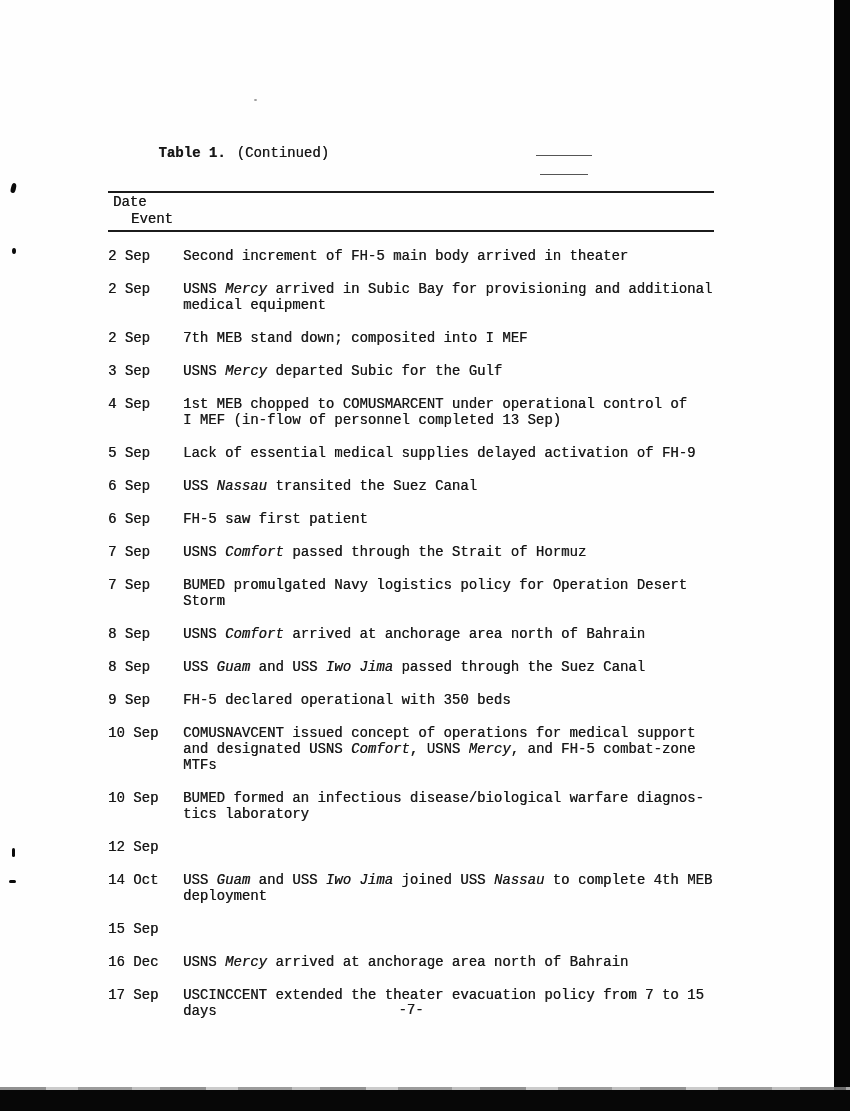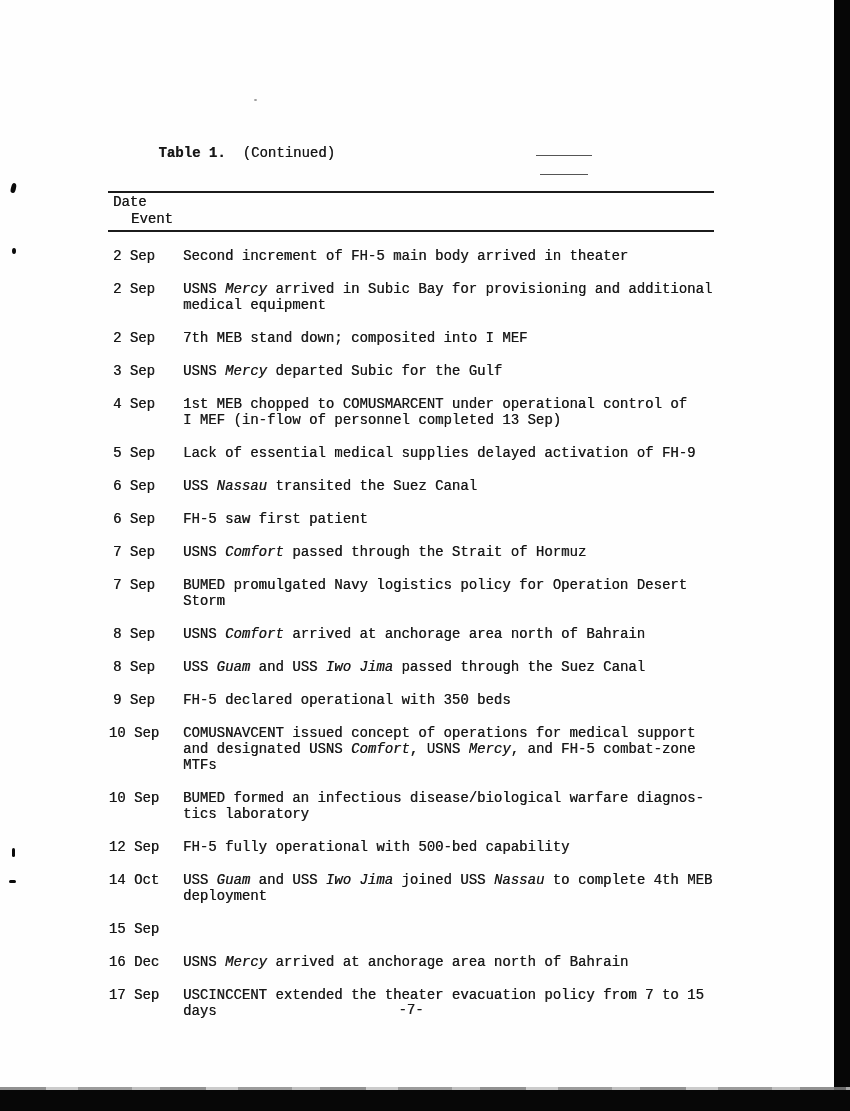--- a/index.html
+++ b/index.html
@@ -28,30 +28,30 @@
   .frag{position:absolute;background:#555;}
   .frag-1{left:536px;top:155px;width:56px;height:1px;}
   .frag-2{left:540px;top:174px;width:48px;height:1px;}
 
   
   .content{position:absolute;left:108px;top:129px;width:612px;
     font-size:14px;line-height:16px;
     text-shadow:0.4px 0 0 rgba(0,0,0,0.65);}
   .title{white-space:pre;line-height:16px;}
   .title .t-label{font-weight:bold;}
-  .title .t-suffix{margin-left:17px;}
+  .title .t-suffix{margin-left:11px;}
   .rule{height:2px;background:#1b1b1b;width:606px;}
   .rule-top{margin-top:14px;}
   .rule-mid{margin-top:2px;}
   .hdr{display:flex;margin-top:1px;line-height:17px;flex-direction:column;}
   .hdr .h-date{width:52px;padding-left:5px;flex:none;}
   .hdr .h-event{flex:1;margin-left:23px;text-align:left;}
   .rows{margin-top:16px;}
   .row{display:flex;margin-bottom:17px;}
-  .row .date{width:52px;flex:none;text-align:center;white-space:pre;}
+  .row .date{width:52px;flex:none;text-align:left;white-space:pre;}
   .row .event{margin-left:23px;white-space:pre-wrap;}
   .row .event i{font-style:italic;}
   .page-num{position:absolute;left:108px;top:1002px;width:606px;text-align:center;
     font-size:14px;line-height:16px;text-shadow:0.4px 0 0 rgba(0,0,0,0.65);}
 </style>
 </head>
 <body>
 
 <div class="page">
 
@@ -142,21 +142,20 @@
 and designated USNS <i>Comfort</i>, USNS <i>Mercy</i>, and FH-5 combat-zone
 MTFs</span>
         </div>
         <div class="row">
           <span class="date">10 Sep</span>
           <span class="event">BUMED formed an infectious disease/biological warfare diagnos-
 tics laboratory</span>
         </div>
         <div class="row">
           <span class="date">12 Sep</span>
-          <span class="event">FH-5 fully operational with 500-bed capability</span>
         </div>
         <div class="row">
           <span class="date">14 Oct</span>
           <span class="event">USS <i>Guam</i> and USS <i>Iwo Jima</i> joined USS <i>Nassau</i> to complete 4th MEB
 deployment</span>
         </div>
         <div class="row">
           <span class="date">15 Sep</span>
         </div>
         <div class="row">

